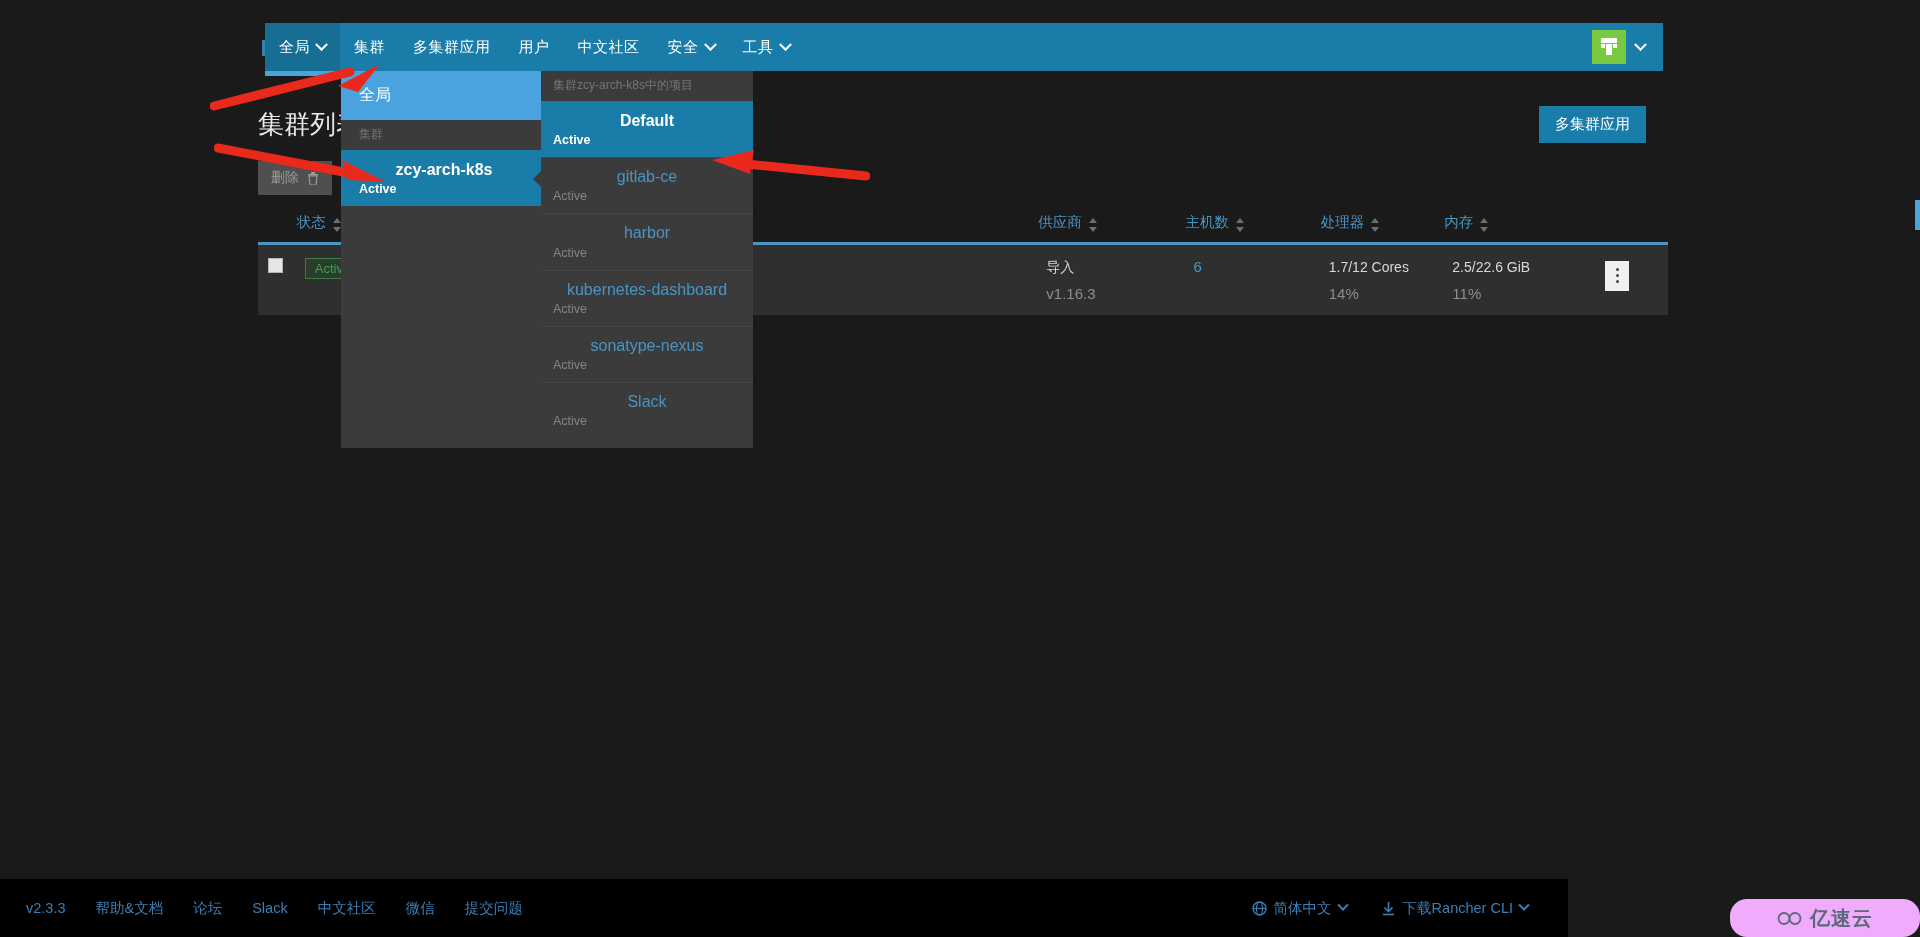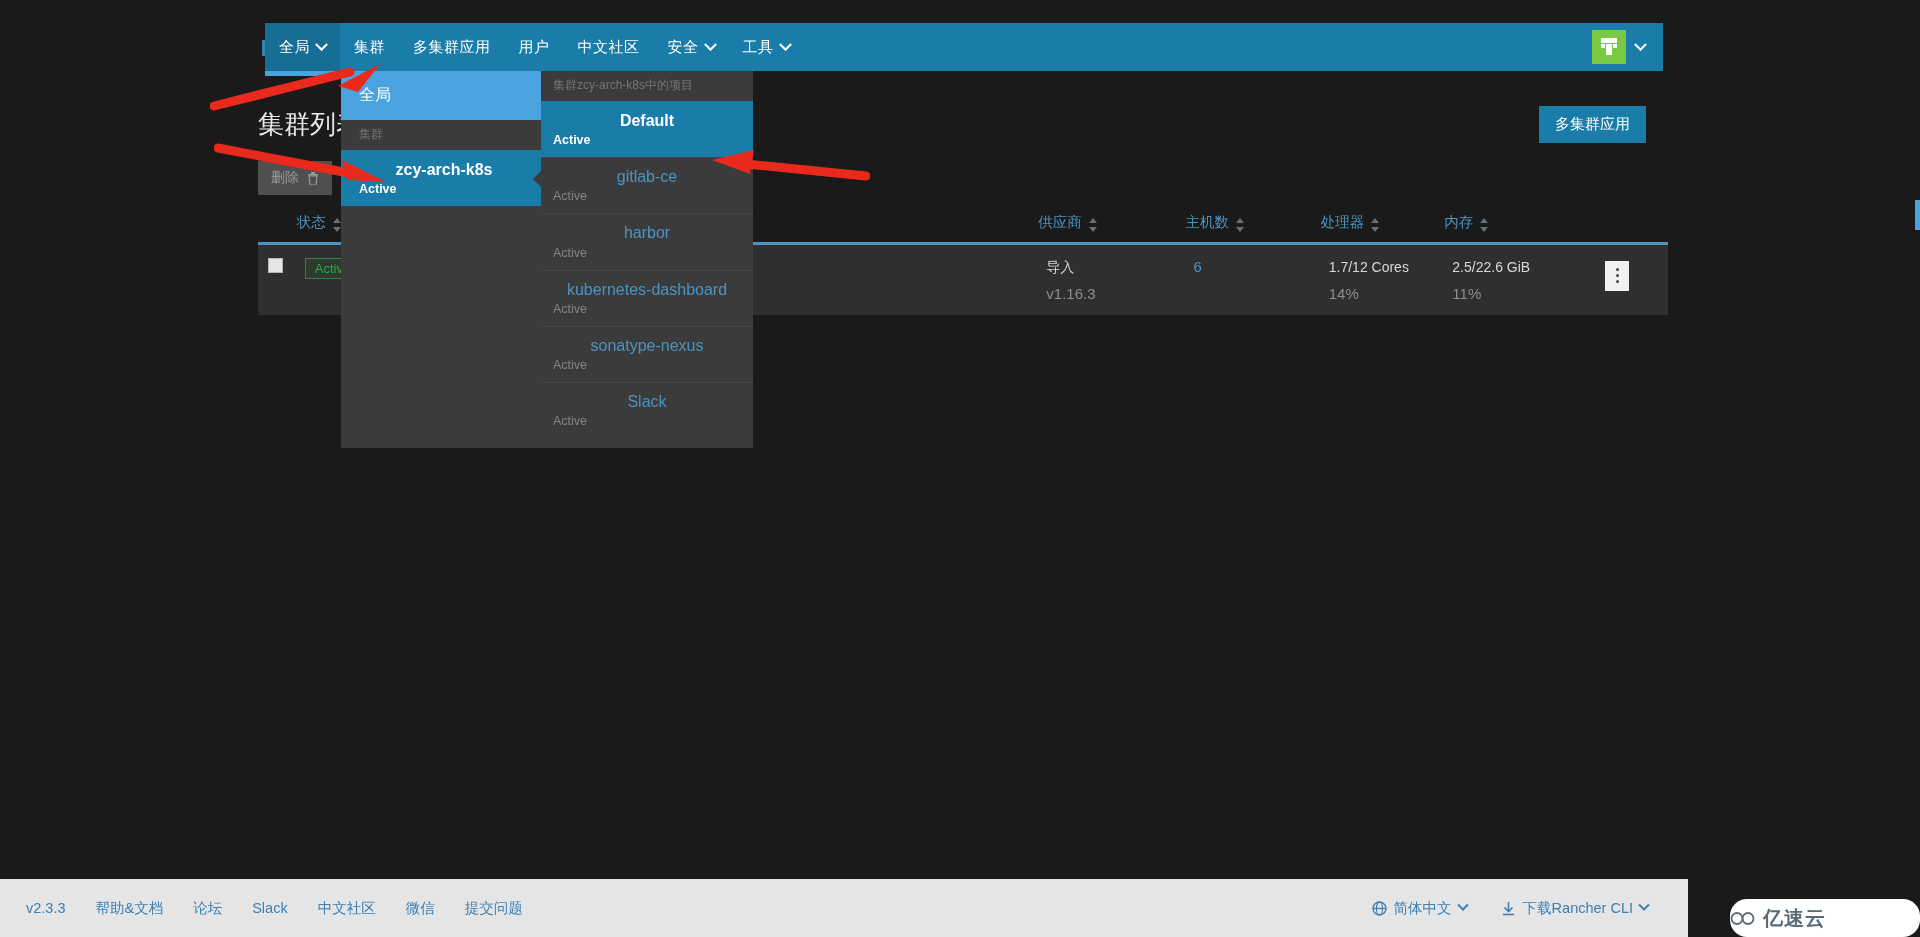--- a/index.html
+++ b/index.html
@@ -164,42 +164,42 @@
     border-bottom: 9px solid transparent; border-right: 9px solid #3b3b3b;
   }
   .dd-left .dd-row { position: relative; }
 
   
   .arrow { position: absolute; z-index: 60; pointer-events: none; }
 
   
   .footer {
     position: absolute; left: 0; bottom: 0;
-    width: 1688px; height: 58px; background: #e5e5e5;
+    width: 1568px; height: 58px; background: #000000;
     display: flex; align-items: center;
   }
   .footer-left { display: flex; align-items: center; gap: 30px; padding-left: 26px; }
   .footer-right {
     margin-left: auto; display: flex; align-items: center;
     gap: 34px; padding-right: 40px;
   }
   .f-link {
     color: #3b7fb5; font-size: 14.5px; cursor: pointer;
     display: inline-flex; align-items: center; gap: 7px;
   }
   .f-chev {
     display: inline-block; width: 8px; height: 8px;
     border-right: 2px solid #3b7fb5; border-bottom: 2px solid #3b7fb5;
     transform: rotate(45deg) translate(-2px,-2px);
   }
   .globe-ic, .dl-ic { width: 15px; height: 15px; }
   .watermark {
     position: absolute; right: 0; bottom: 0;
-    width: 190px; height: 38px; background: #ffffff;
-    display: flex; align-items: center; justify-content: flex-start; gap: 7px;
+    width: 190px; height: 38px; background: #f0abfc;
+    display: flex; align-items: center; justify-content: center; gap: 7px;
     z-index: 70;
     border-radius: 17px;
   }
   .wm-text { color: #5a6a78; font-size: 20px; font-weight: 700; letter-spacing: 1px; }
   .wm-ic { width: 26px; height: 17px; }
   .scroll-nub {
     position: absolute; right: 0; top: 200px;
     width: 5px; height: 30px; background: #4aa3df;
   }
 </style>

